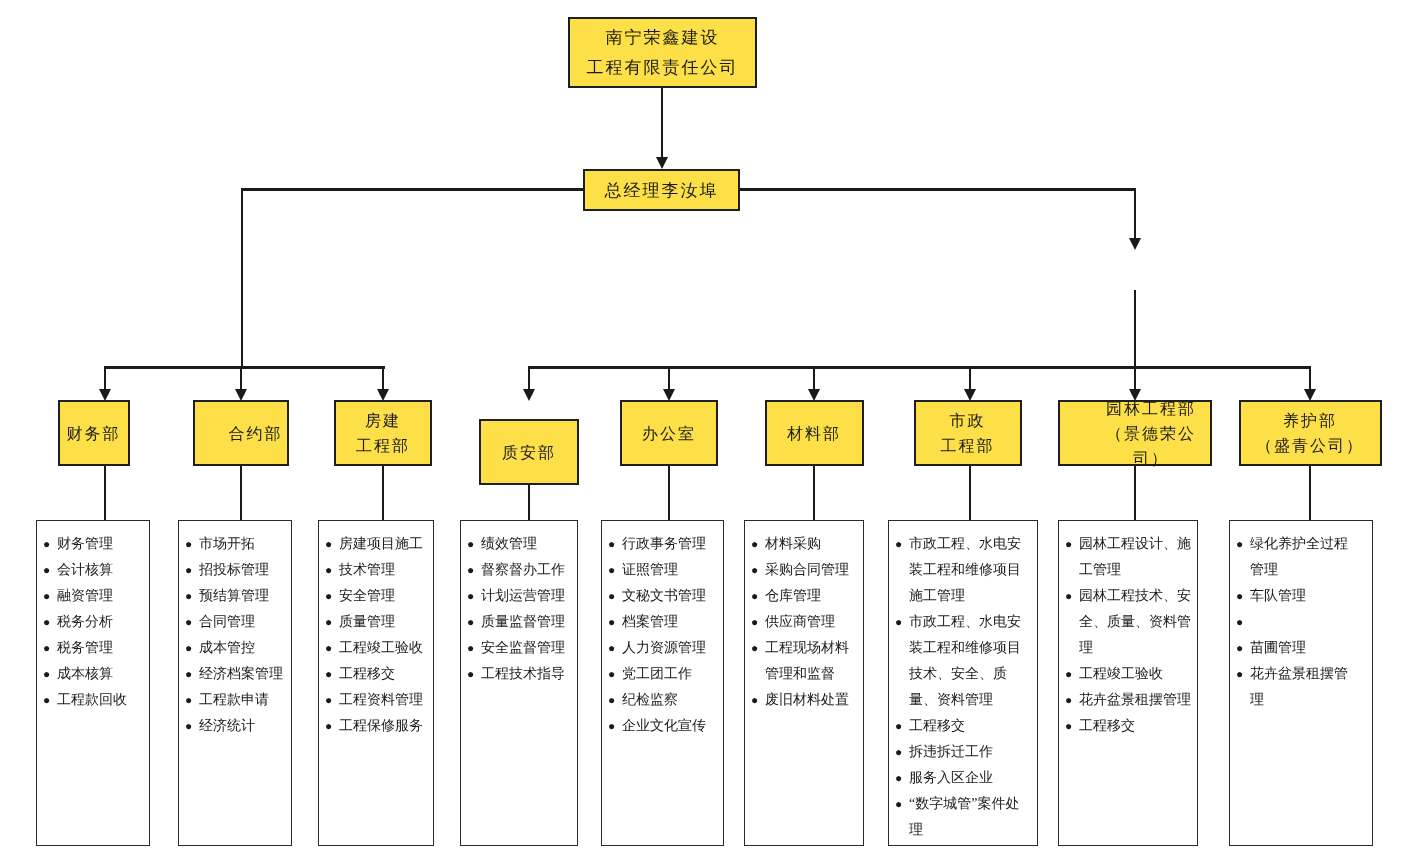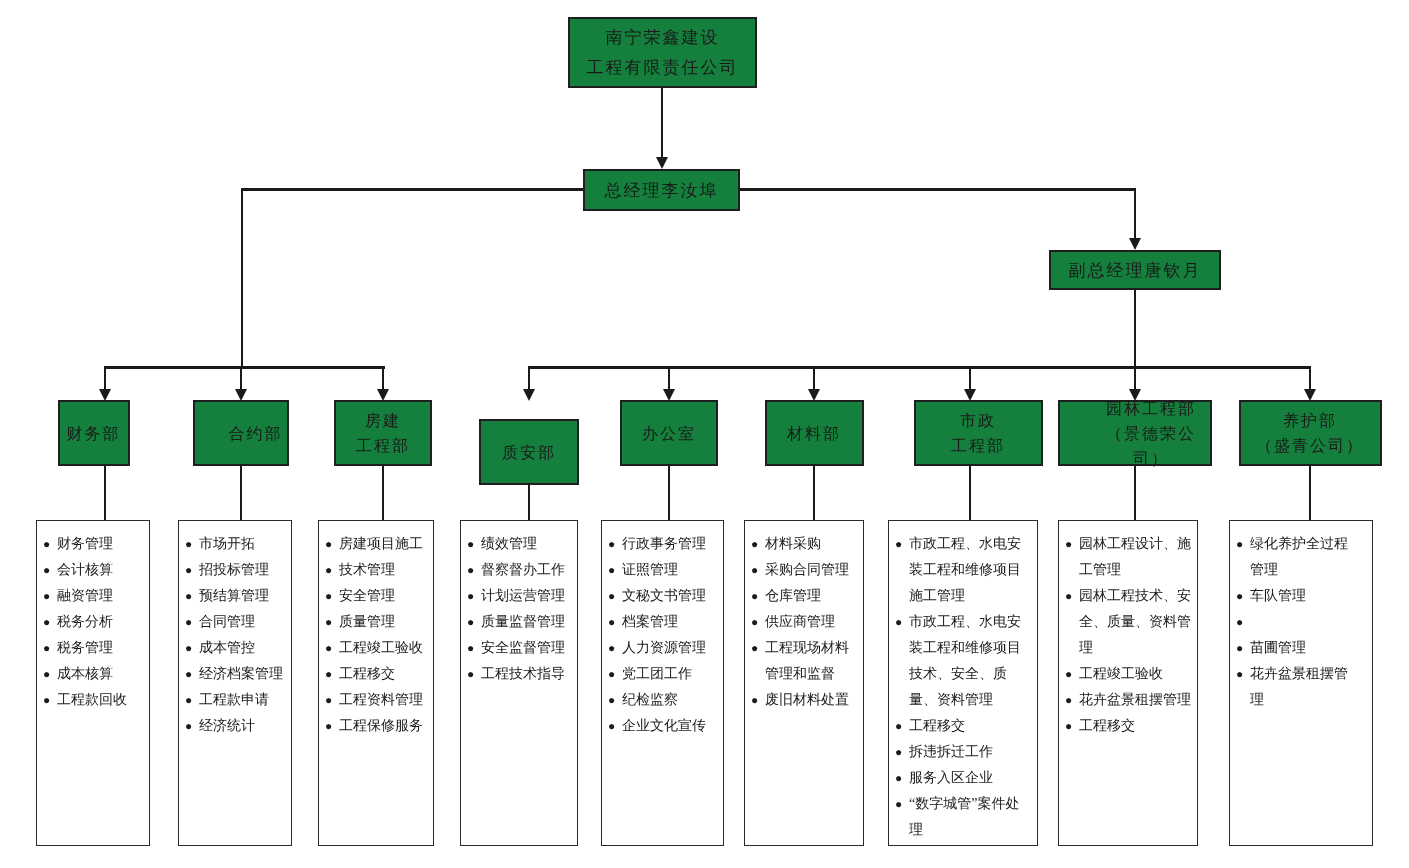--- a/index.html
+++ b/index.html
@@ -7,21 +7,21 @@
     position:relative;
     width:1409px;height:868px;
     background:#ffffff;
     font-family:"Liberation Serif","DejaVu Serif",serif;
     color:#1a1a1a;
     overflow:hidden;
   }
   .box{
     position:absolute;
     border:2px solid #1f1f1f;
-    background:#15803d;
+    background:#fde047;
     display:flex;flex-direction:column;
     align-items:center;justify-content:center;
     text-align:center;
     box-sizing:border-box;
   }
   .company-box{font-size:17px;letter-spacing:2px;line-height:30px;}
   .manager-box{font-size:17px;letter-spacing:2px;}
   .dept-box{font-size:16px;letter-spacing:2px;line-height:25px;z-index:2;}
   .duty-list{
     position:absolute;
@@ -48,21 +48,20 @@
 
 <div id="stage">
 
   <div class="box company-box" style="left:568px;top:17px;width:189px;height:71px;">
     <div>南宁荣鑫建设</div>
     <div>工程有限责任公司</div>
   </div>
 
   <div class="box manager-box" style="left:583px;top:169px;width:157px;height:42px;">总经理李汝埠</div>
 
-  <div class="box manager-box" style="left:1049px;top:250px;width:172px;height:40px;">副总经理唐钦月</div>
 
   <div id="connectors">
       <div class="vl" style="left: 661px; top: 88px; height: 70px;"></div>
       <div class="arrow" style="left: 656px; top: 157px;"></div>
       <div class="hl" style="left: 241px; top: 188px; width: 343px;"></div>
       <div class="hl" style="left: 740px; top: 188px; width: 396px;"></div>
       <div class="vl" style="left: 241px; top: 188px; height: 180px;"></div>
       <div class="vl" style="left: 1134px; top: 188px; height: 51px;"></div>
       <div class="arrow" style="left: 1129px; top: 238px;"></div>
       <div class="vl" style="left: 1134px; top: 290px; height: 78px;"></div>
@@ -293,21 +292,21 @@
         </div>
         <div class="duty-item">
           <span class="duty-bullet">●</span>
           <span class="duty-text">工程现场材料管理和监督</span>
         </div>
         <div class="duty-item">
           <span class="duty-bullet">●</span>
           <span class="duty-text">废旧材料处置</span>
         </div>
       </div>
-      <div class="box dept-box" style="left: 913.5px; top: 400px; width: 129px; height: 66px;">
+      <div class="box dept-box" style="left: 913.5px; top: 400px; width: 108px; height: 66px;">
         <div>市政</div>
         <div>工程部</div>
       </div>
       <div class="duty-list" style="left: 888px; top: 520px; width: 150px; height: 326px; padding-right: 4px;">
         <div class="duty-item">
           <span class="duty-bullet">●</span>
           <span class="duty-text">市政工程、水电安装工程和维修项目施工管理</span>
         </div>
         <div class="duty-item">
           <span class="duty-bullet">●</span>

